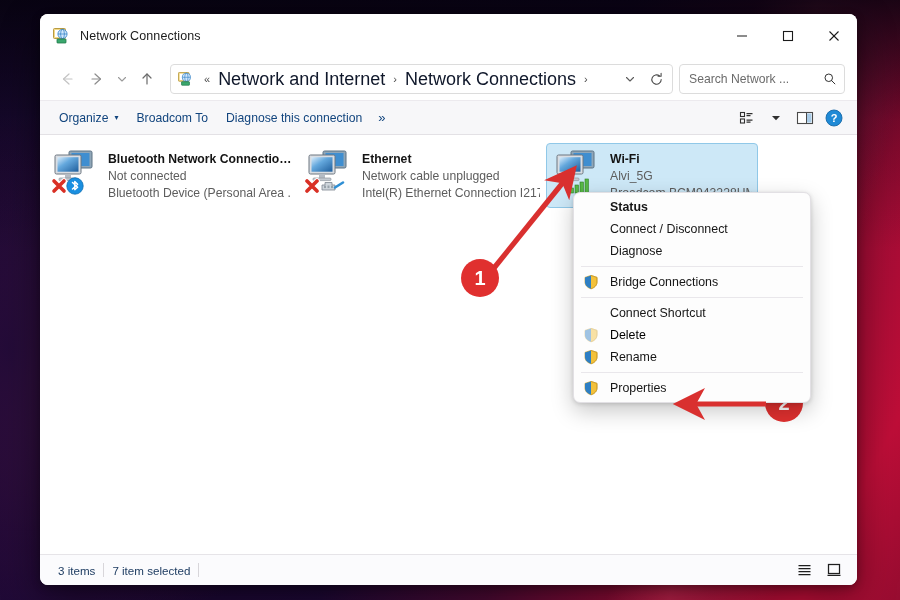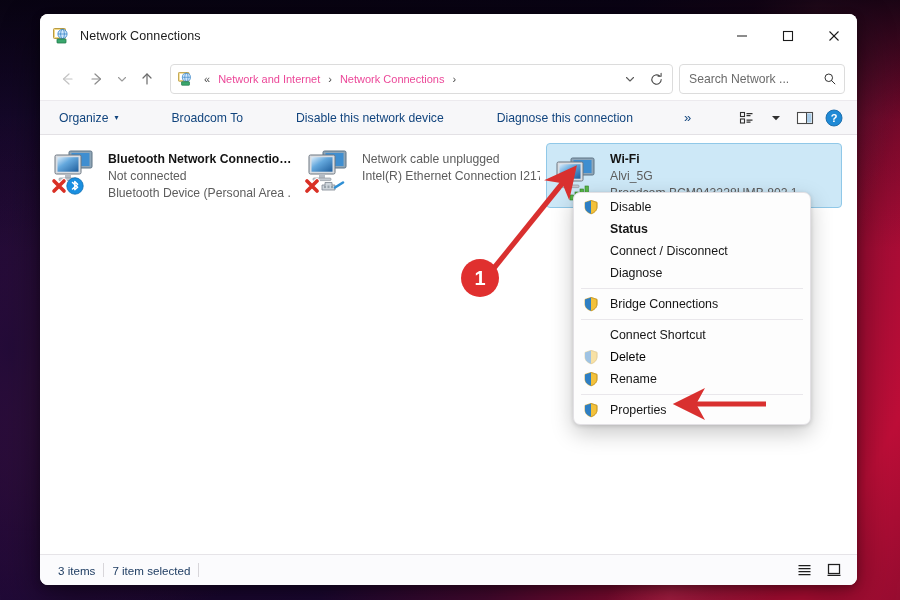--- a/index.html
+++ b/index.html
@@ -114,21 +114,21 @@
     border-radius: 4px;
     background: #fff;
     display: flex;
     align-items: center;
     padding: 0 4px 0 7px;
     min-width: 0;
   }
   .addr-icon { width: 15px; height: 15px; flex:0 0 auto; position: relative; }
   .crumbs { display: flex; align-items: center; margin-left: 6px; min-width: 0; overflow: hidden; }
   .crumb {
-    font-size: 11px; color: #ec4899; white-space: nowrap;
+    font-size: 18px; color: #0f172a; white-space: nowrap;
     padding: 2px 3px; border-radius: 3px;
   }
   .crumb.chev { color: #4a4a4a; font-size: 11px; padding: 0 5px; }
   .addr-right { margin-left: auto; display: flex; align-items: center; gap: 2px; flex: 0 0 auto; }
   .addr-ico { width: 24px; height: 24px; display:flex; align-items:center; justify-content:center; color:#4a4a4a; }
 
   .searchbox {
     width: 148px; height: 28px;
     border: 1px solid #dcdcdc;
     border-radius: 4px;
@@ -143,21 +143,20 @@
   
   .cmdbar {
     height: 33px;
     background: #f7f7f9;
     border-top: 1px solid #eceaee;
     border-bottom: 1px solid #e3e1e5;
     display: flex;
     align-items: center;
     padding: 0 10px;
     flex: 0 0 auto;
-    gap: 35px;
   }
   .cmd {
     font-size: 12.2px;
     color: #12457e;
     padding: 4px 9px;
     border-radius: 3px;
     white-space: nowrap;
     display: flex; align-items: center; gap: 6px;
   }
   .cmd .caret { font-size: 8px; color: #12457e; }
@@ -382,23 +381,20 @@
       </div>
     </div>
 
     <div class="cmdbar">
       <div class="cmd">
         <span>Organize</span>
         <span class="caret">▾</span>
       </div>
       <div class="cmd">
         <span>Broadcom To</span>
-      </div>
-      <div class="cmd">
-        <span>Disable this network device</span>
       </div>
       <div class="cmd">
         <span>Diagnose this connection</span>
       </div>
       <div class="cmd chevrons">»</div>
 
       <div class="right">
         <div class="cmdico">
           <svg width="16" height="16" viewBox="0 0 16 16">
             <rect x="1.5" y="2.5" width="4" height="4" fill="none" stroke="currentColor" stroke-width="1.1"></rect>
@@ -489,26 +485,27 @@
               <g>
                 <path d="M17 42 L17 37 L20 37 L20 34.5 L27 34.5 L27 37 L30 37 L30 42 Z" fill="#cfd6dc" stroke="#7e878f" stroke-width="0.8"></path>
                 <path d="M30 39.5 L38 34.5" stroke="#2f8fd4" stroke-width="2.6" stroke-linecap="round"></path>
                 <rect x="19" y="37.5" width="2" height="2.6" fill="#98a2aa"></rect>
                 <rect x="22.5" y="37.5" width="2" height="2.6" fill="#98a2aa"></rect>
                 <rect x="26" y="37.5" width="2" height="2.6" fill="#98a2aa"></rect>
               </g>
             </svg>
           </div>
           <div class="tile-text">
+            <div class="tile-name">Ethernet</div>
             <div class="tile-sub">Network cable unplugged</div>
             <div class="tile-sub">Intel(R) Ethernet Connection I217-V</div>
           </div>
         </div>
 
-        <div class="tile selected" style="width:296px;align-items:flex-end;">
+        <div class="tile selected" style="width:212px;">
           <div class="tile-icon">
             <svg width="52" height="47" viewBox="0 0 52 47">
               <rect x="18" y="3" width="23" height="17" rx="1.5" fill="#8fa6b8" stroke="#5d7283" stroke-width="1"></rect>
               <rect x="20.5" y="5" width="18" height="13" fill="#3f8ed0"></rect>
               <rect x="4" y="7" width="26" height="19" rx="1.5" fill="#d9dde2" stroke="#6d7680" stroke-width="1"></rect>
               <rect x="6.5" y="9.2" width="21" height="14.5" fill="url(#g3)"></rect>
               <defs>
                 <linearGradient id="g3" x1="0" y1="0" x2="1" y2="1">
                   <stop offset="0%" stop-color="#d9ecfb"></stop>
                     <stop offset="40%" stop-color="#64a8dd"></stop>
@@ -554,30 +551,20 @@
             <rect x="2.5" y="1.5" width="11" height="9" fill="none" stroke="currentColor" stroke-width="1.25"></rect>
             <line x1="1.5" y1="12.4" x2="14.5" y2="12.4" stroke="currentColor" stroke-width="1.25"></line>
           </svg>
         </div>
       </div>
     </div>
 
   </div>
 
   <div id="ctxmenu">
-    <div class="mi">
-      <span class="shield">
-        <svg width="16" height="16" viewBox="0 0 16 16">
-            <path d="M8 1.4 L14 3.4 V8 C14 11.4 11.3 13.8 8 14.8 C4.7 13.8 2 11.4 2 8 V3.4 Z" fill="#f3c13a" stroke="#c89a22" stroke-width="0.7"></path>
-            <path d="M8 1.4 L2 3.4 V8 C2 11.4 4.7 13.8 8 14.8 Z" fill="#2e7fc4"></path>
-            <path d="M8 1.4 L14 3.4 V8 C14 11.4 11.3 13.8 8 14.8" fill="none" stroke="#c89a22" stroke-width="0.7"></path>
-          </svg>
-      </span>
-      <span class="lbl">Disable</span>
-    </div>
     <div class="mi bold">
       <span class="spacer"></span>
       <span class="lbl">Status</span>
     </div>
     <div class="mi">
       <span class="spacer"></span>
       <span class="lbl">Connect / Disconnect</span>
     </div>
     <div class="mi">
       <span class="spacer"></span>

